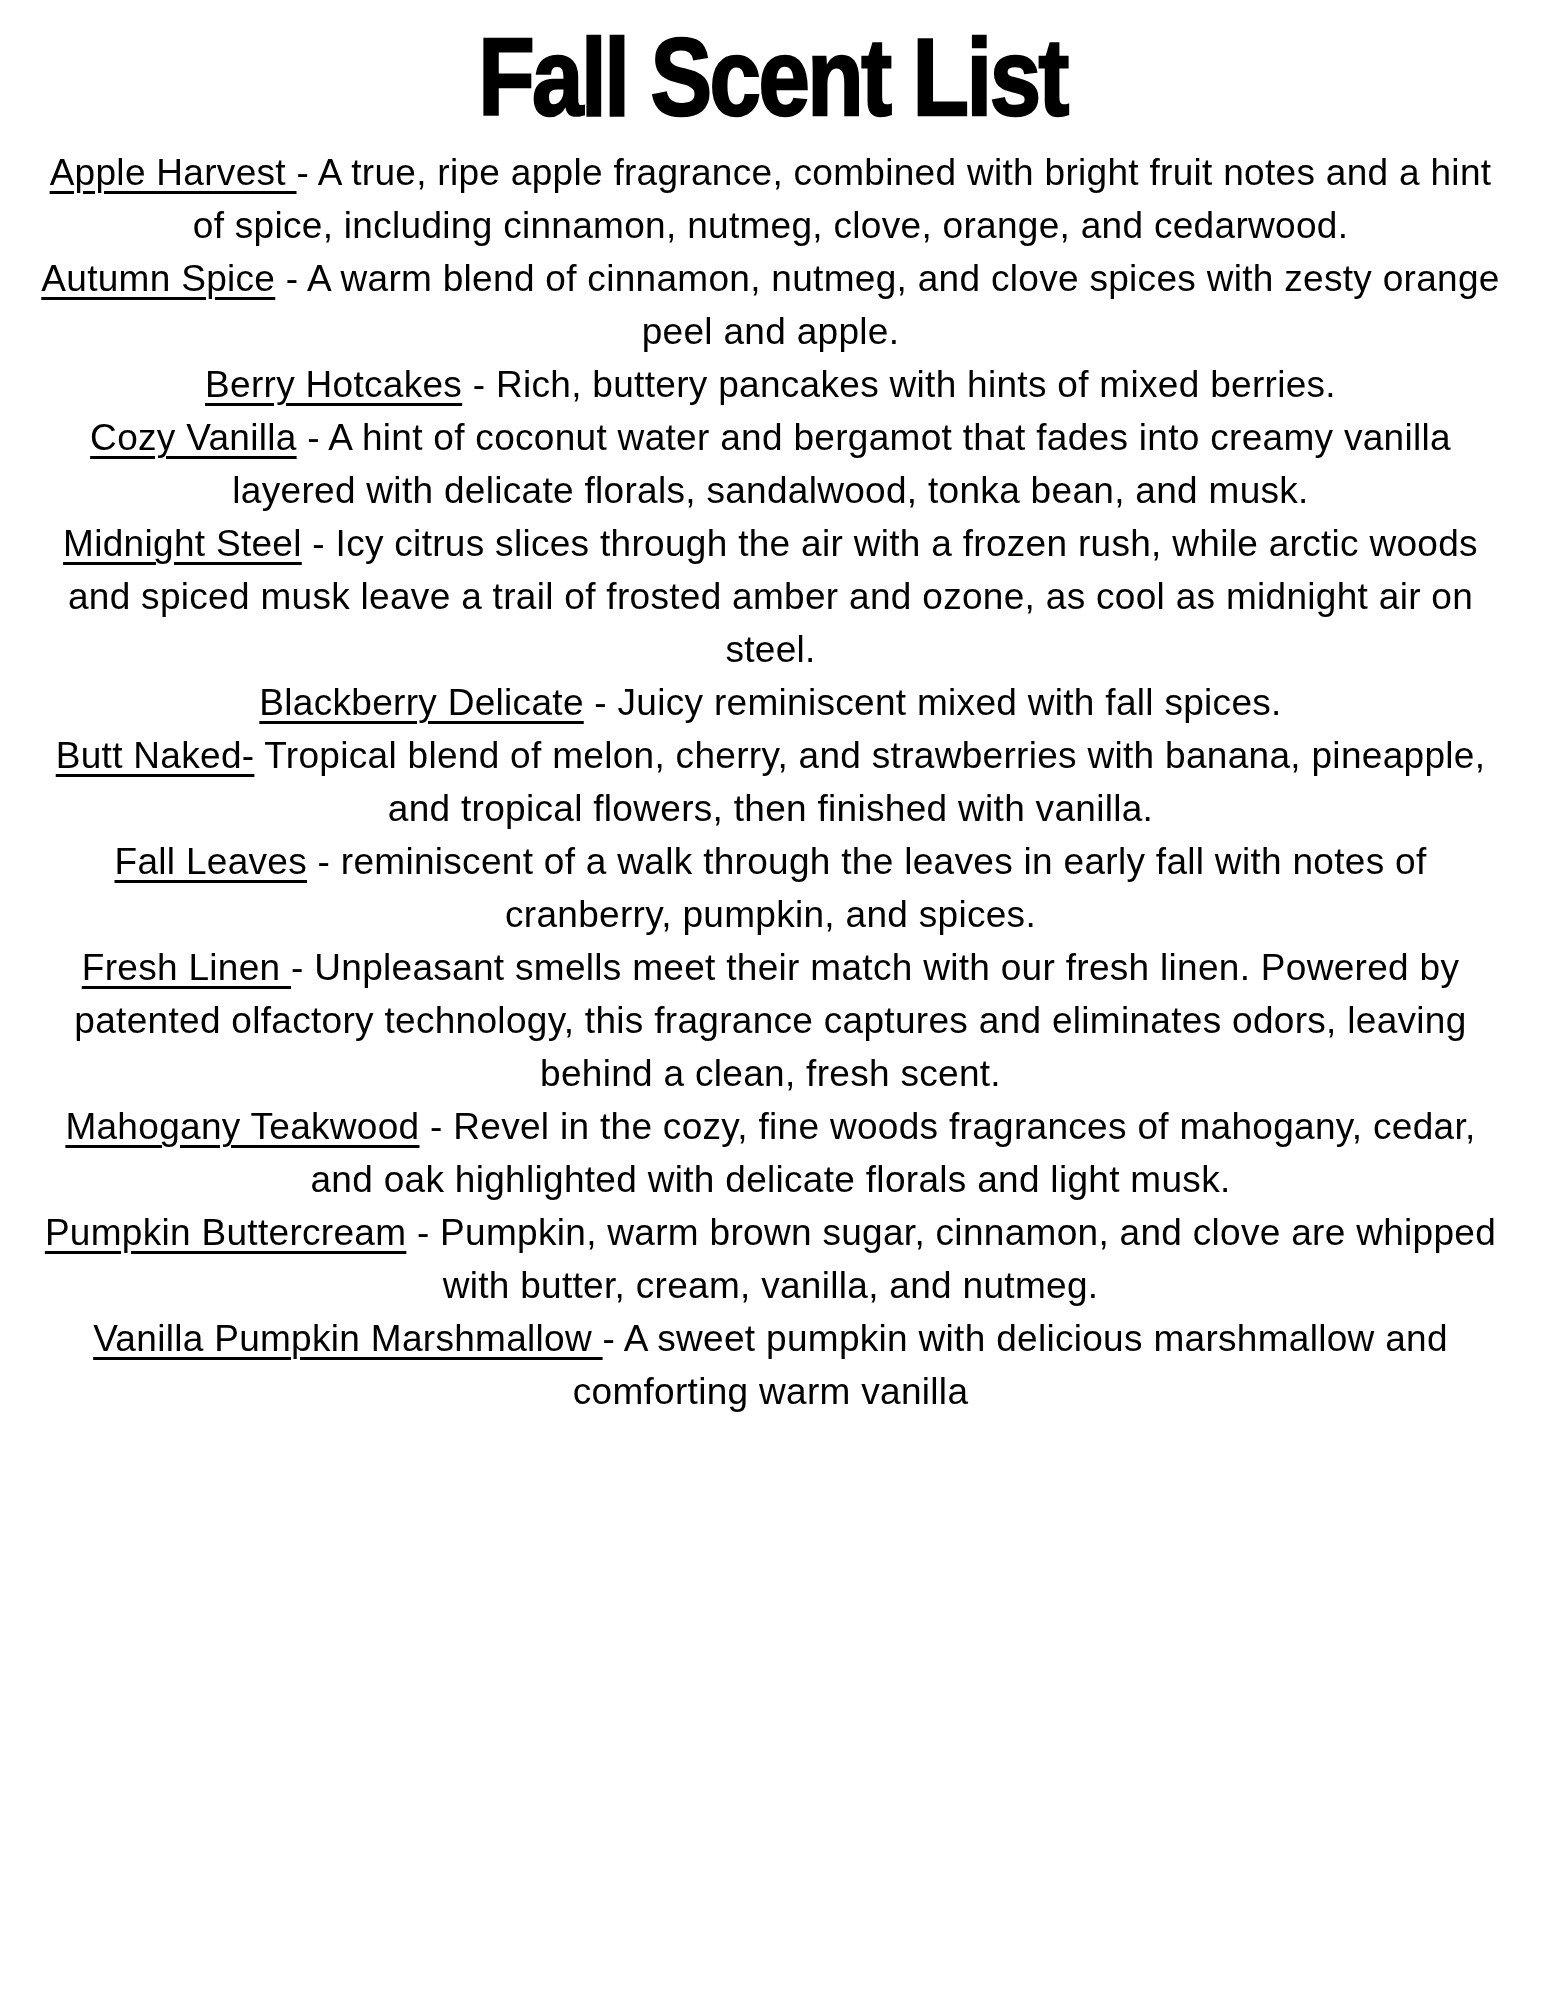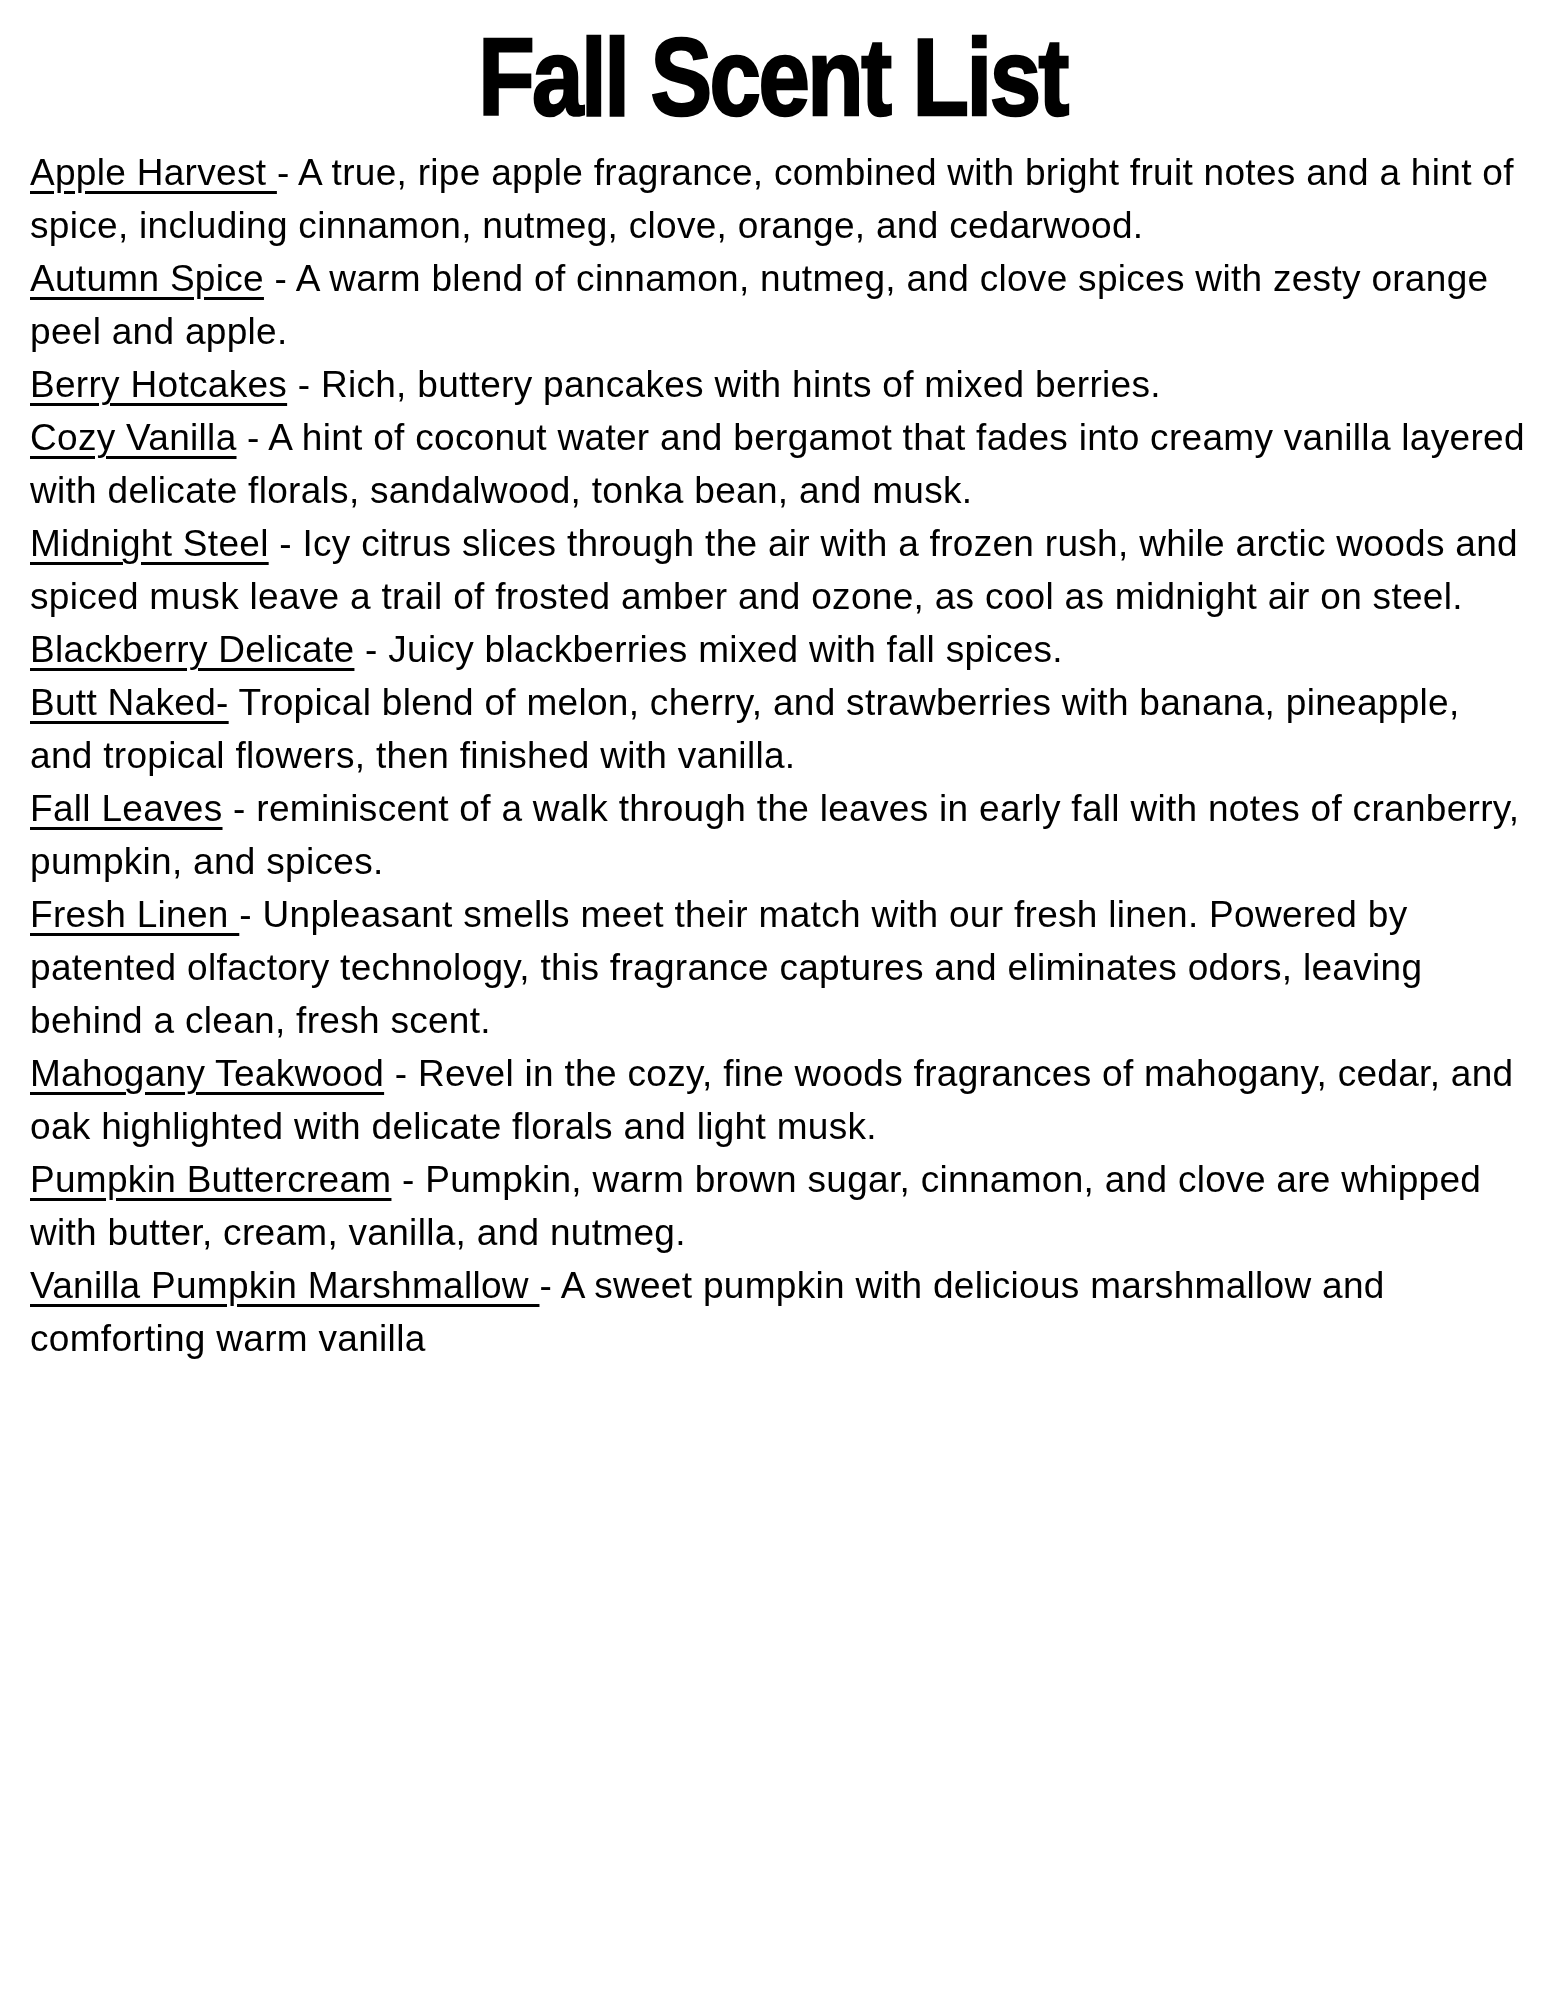--- a/index.html
+++ b/index.html
@@ -25,25 +25,26 @@
     font-size: 110px;
     line-height: 1.04;
     font-weight: 700;
     letter-spacing: -3px;
     -webkit-text-stroke: 2.5px #000000;
     transform: scaleX(0.84);
     transform-origin: 50% 0;
     white-space: nowrap;
   }
   .scent-list {
-    padding: 0 20px 0 30px;
+    padding: 0 34px 0 30px;
     font-size: 37px;
     line-height: 53px;
     letter-spacing: 0.3px;
     color: #000000;
+    text-align: center;
   }
   .scent-entry {
     margin: 0;
   }
   .scent-name {
     text-decoration: underline;
     text-decoration-thickness: 3px;
     text-underline-offset: 6px;
   }
 </style>
@@ -59,21 +60,21 @@
     <p class="scent-entry"><span class="scent-name">Apple Harvest </span><span>- A true, ripe apple fragrance, combined with bright fruit notes and a hint of spice, including cinnamon, nutmeg, clove, orange, and cedarwood.</span></p>
 
     <p class="scent-entry"><span class="scent-name">Autumn Spice</span><span> - A warm blend of cinnamon, nutmeg, and clove spices with zesty orange peel and apple.</span></p>
 
     <p class="scent-entry"><span class="scent-name">Berry Hotcakes</span><span> - Rich, buttery pancakes with hints of mixed berries.</span></p>
 
     <p class="scent-entry"><span class="scent-name">Cozy Vanilla</span><span> - A hint of coconut water and bergamot that fades into creamy vanilla layered with delicate florals, sandalwood, tonka bean, and musk.</span></p>
 
     <p class="scent-entry"><span class="scent-name">Midnight Steel</span><span> - Icy citrus slices through the air with a frozen rush, while arctic woods and spiced musk leave a trail of frosted amber and ozone, as cool as midnight air on steel.</span></p>
 
-    <p class="scent-entry"><span class="scent-name">Blackberry Delicate</span><span> - Juicy blackberries mixed with fall spices.</span></p>
+    <p class="scent-entry"><span class="scent-name">Blackberry Delicate</span><span> - Juicy reminiscent mixed with fall spices.</span></p>
 
     <p class="scent-entry"><span class="scent-name">Butt Naked-</span><span> Tropical blend of melon, cherry, and strawberries with banana, pineapple, and tropical flowers, then finished with vanilla.</span></p>
 
     <p class="scent-entry"><span class="scent-name">Fall Leaves</span><span> - reminiscent of a walk through the leaves in early fall with notes of cranberry, pumpkin, and spices.</span></p>
 
     <p class="scent-entry"><span class="scent-name">Fresh Linen </span><span>- Unpleasant smells meet their match with our fresh linen. Powered by patented olfactory technology, this fragrance captures and eliminates odors, leaving behind a clean, fresh scent.</span></p>
 
     <p class="scent-entry"><span class="scent-name">Mahogany Teakwood</span><span> - Revel in the cozy, fine woods fragrances of mahogany, cedar, and oak highlighted with delicate florals and light musk.</span></p>
 
     <p class="scent-entry"><span class="scent-name">Pumpkin Buttercream</span><span> - Pumpkin, warm brown sugar, cinnamon, and clove are whipped with butter, cream, vanilla, and nutmeg.</span></p>

